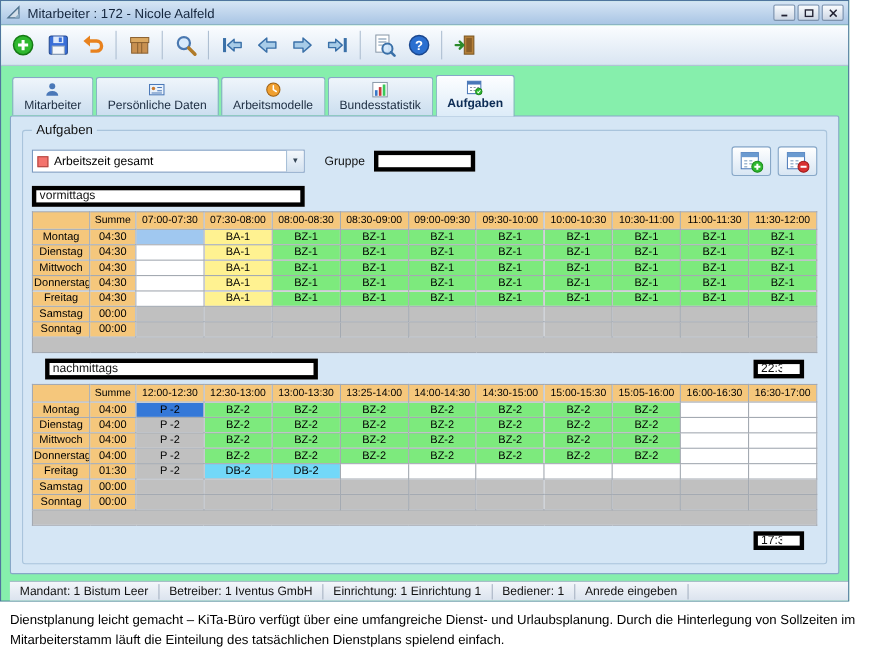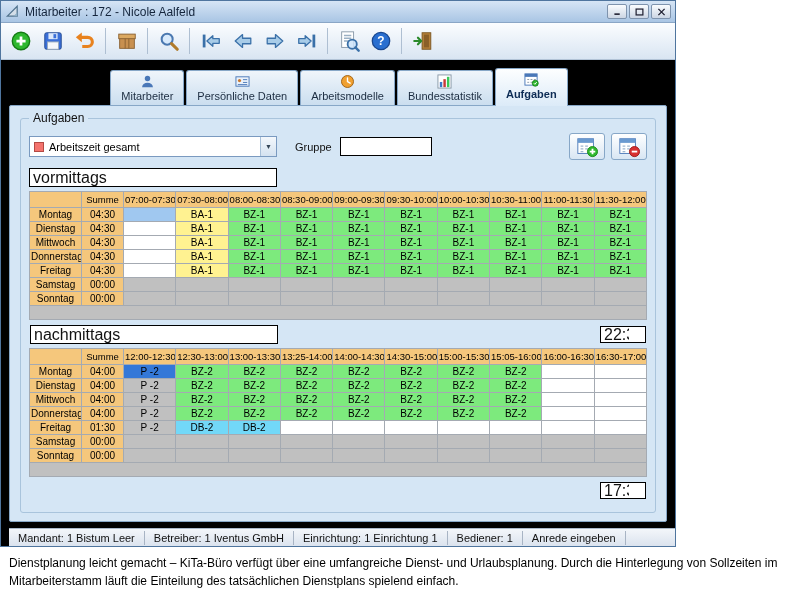--- a/index.html
+++ b/index.html
@@ -5,23 +5,23 @@
   * { box-sizing: border-box; margin: 0; padding: 0; }
   body {
     width: 800px; height: 600px; overflow: hidden;
     font-family: "Liberation Sans", sans-serif;
     background: #fff;
   }
   .frame { position: relative; width: 800px; height: 600px; }
 
   
   .window {
-    position: absolute; top: 0; left: 0; width: 676px; height: 547px;
+    position: absolute; top: 0; left: 0; width: 772px; height: 547px;
     border: 1px solid #4f759e; display: flex; flex-direction: column;
-    background: #000000;
+    background: #86efac;
   }
   .titlebar {
     height: 22px; flex: 0 0 22px;
     background: linear-gradient(#d6e5f5, #a9c5e4);
     border-bottom: 1px solid #8aa6c6;
     display: flex; align-items: center; padding: 0 4px;
   }
   .win-icon { width: 15px; height: 15px; margin-right: 5px; }
   .win-icon svg { width: 15px; height: 15px; display: block; }
   .title-text { font-size: 12px; color: #14253c; flex: 1; white-space: nowrap; }
@@ -40,21 +40,21 @@
     display: flex; align-items: center; padding: 2px 4px; gap: 1px;
   }
   .tb-btn {
     width: 31px; height: 30px; border: 1px solid transparent; border-radius: 3px;
     background: transparent; display: flex; align-items: center; justify-content: center;
   }
   .tb-btn svg { width: 22px; height: 22px; display: block; }
   .tb-sep { width: 1px; height: 26px; background: #aebfd2; margin: 0 4px; flex: 0 0 1px; }
 
   
-  .client { flex: 1; padding: 7px 8px 6px; display: flex; flex-direction: column; align-items: center; }
+  .client { flex: 1; padding: 7px 8px 6px; display: flex; flex-direction: column; }
   .tabs {
     display: flex; align-items: flex-end; gap: 2px; padding-left: 2px;
     height: 38px; flex: 0 0 38px;
   }
   .tab {
     display: flex; flex-direction: column; align-items: center; gap: 1px;
     padding: 3px 10px 3px; border: 1px solid #87a7c7; border-bottom: none;
     border-radius: 3px 3px 0 0;
     background: linear-gradient(#eff5fb, #cbdeef);
     font-size: 11px; color: #1c2c40; cursor: default; position: relative;
@@ -88,22 +88,22 @@
   .swatch { width: 10px; height: 10px; border: 1px solid #b34a44; margin: 0 5px 0 4px; flex: 0 0 10px; }
   .combo-text { flex: 1; white-space: nowrap; overflow: hidden; }
   .combo-arrow {
     width: 16px; height: 19px; border-left: 1px solid #a8c0d8;
     background: linear-gradient(#f4f8fc, #d4e2f0);
     display: flex; align-items: center; justify-content: center; font-size: 7px; color: #345;
   }
   .lbl { font-size: 11px; color: #111; }
   .lbl-gruppe { margin: 0 8px 0 18px; }
   input.box {
-    height: 19px; border: 1px solid #000000; background: #fff;
-    font-family: "Liberation Sans", sans-serif; font-size: 16px; padding: 0 3px; color: #111;
+    height: 19px; border: 4px solid #000000; background: #fff;
+    font-family: "Liberation Sans", sans-serif; font-size: 11px; padding: 0 3px; color: #111;
   }
   .txt-gruppe { width: 92px; }
   .spacer { flex: 1; }
   .cal-btn {
     width: 36px; height: 27px; border: 1px solid #87a7c7; border-radius: 3px;
     background: linear-gradient(#ffffff, #d8e6f3);
     display: flex; align-items: center; justify-content: center; margin-left: 6px;
   }
   .cal-btn svg { width: 22px; height: 22px; display: block; }
 
@@ -128,21 +128,21 @@
   td.sum { background: var(--c-header, #f5c77c); font-size: 9.5px; }
   td.c-ba   { background: var(--c-ba, #fff291); }
   td.c-bz   { background: var(--c-bz, #7dea7d); }
   td.c-db   { background: var(--c-db, #72d8f8); }
   td.c-p    { background: var(--c-p, #c0c0c0); }
   td.c-off  { background: var(--c-off, #c0c0c0); }
   td.c-sel1 { background: var(--c-sel1, #a0c8f0); }
   td.c-sel2 { background: var(--c-sel2, #3478d8); color: #fff; }
   td.filler { background: #c0c0c0; height: 18px; border-top: 1px solid #8e949a; }
 
-  .total-row { display: flex; justify-content: space-between; align-items: center; margin: 2px 1px 4px; }
+  .total-row { display: flex; justify-content: space-between; align-items: center; margin: 2px 12px 4px; }
   .total-row.right-only { justify-content: flex-end; }
   input.total { width: 46px; height: 17px; text-align: right; padding-right: 16px; }
 
   
   .statusbar {
     height: 18px; flex: 0 0 18px;
     background: linear-gradient(#f3f6fa, #dbe3ee);
     border-top: 1px solid #aab8ca;
     display: flex; align-items: center; font-size: 11px; color: #111; margin-left: 8px;
   }

